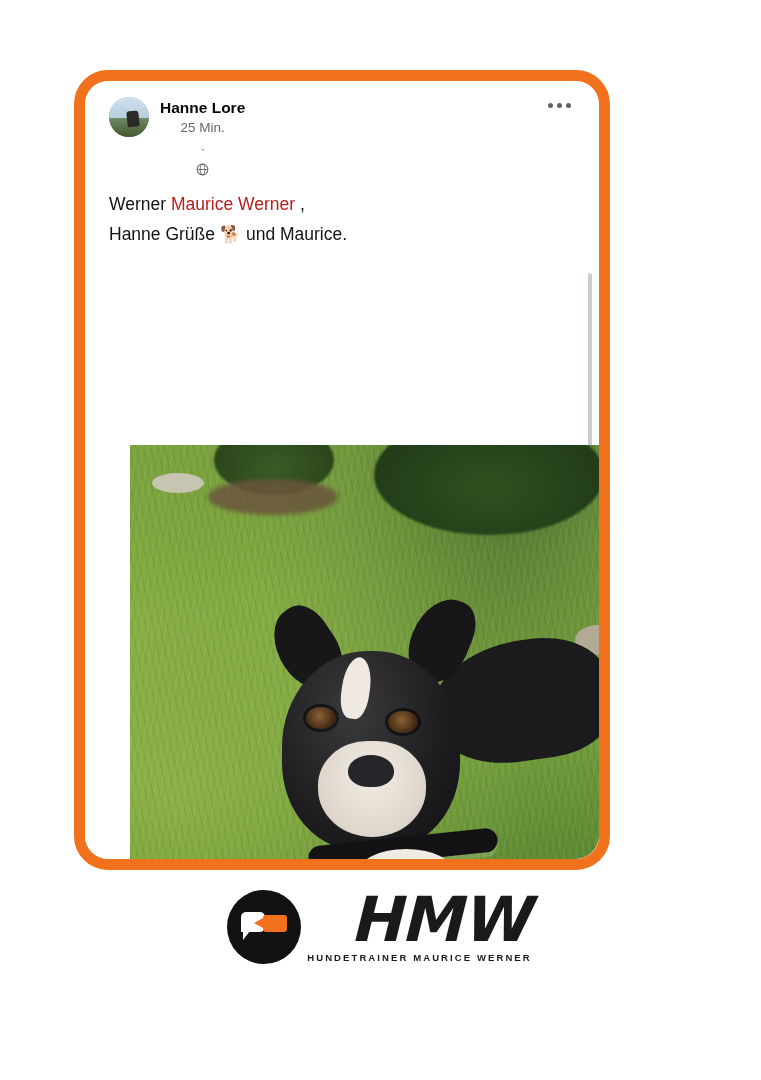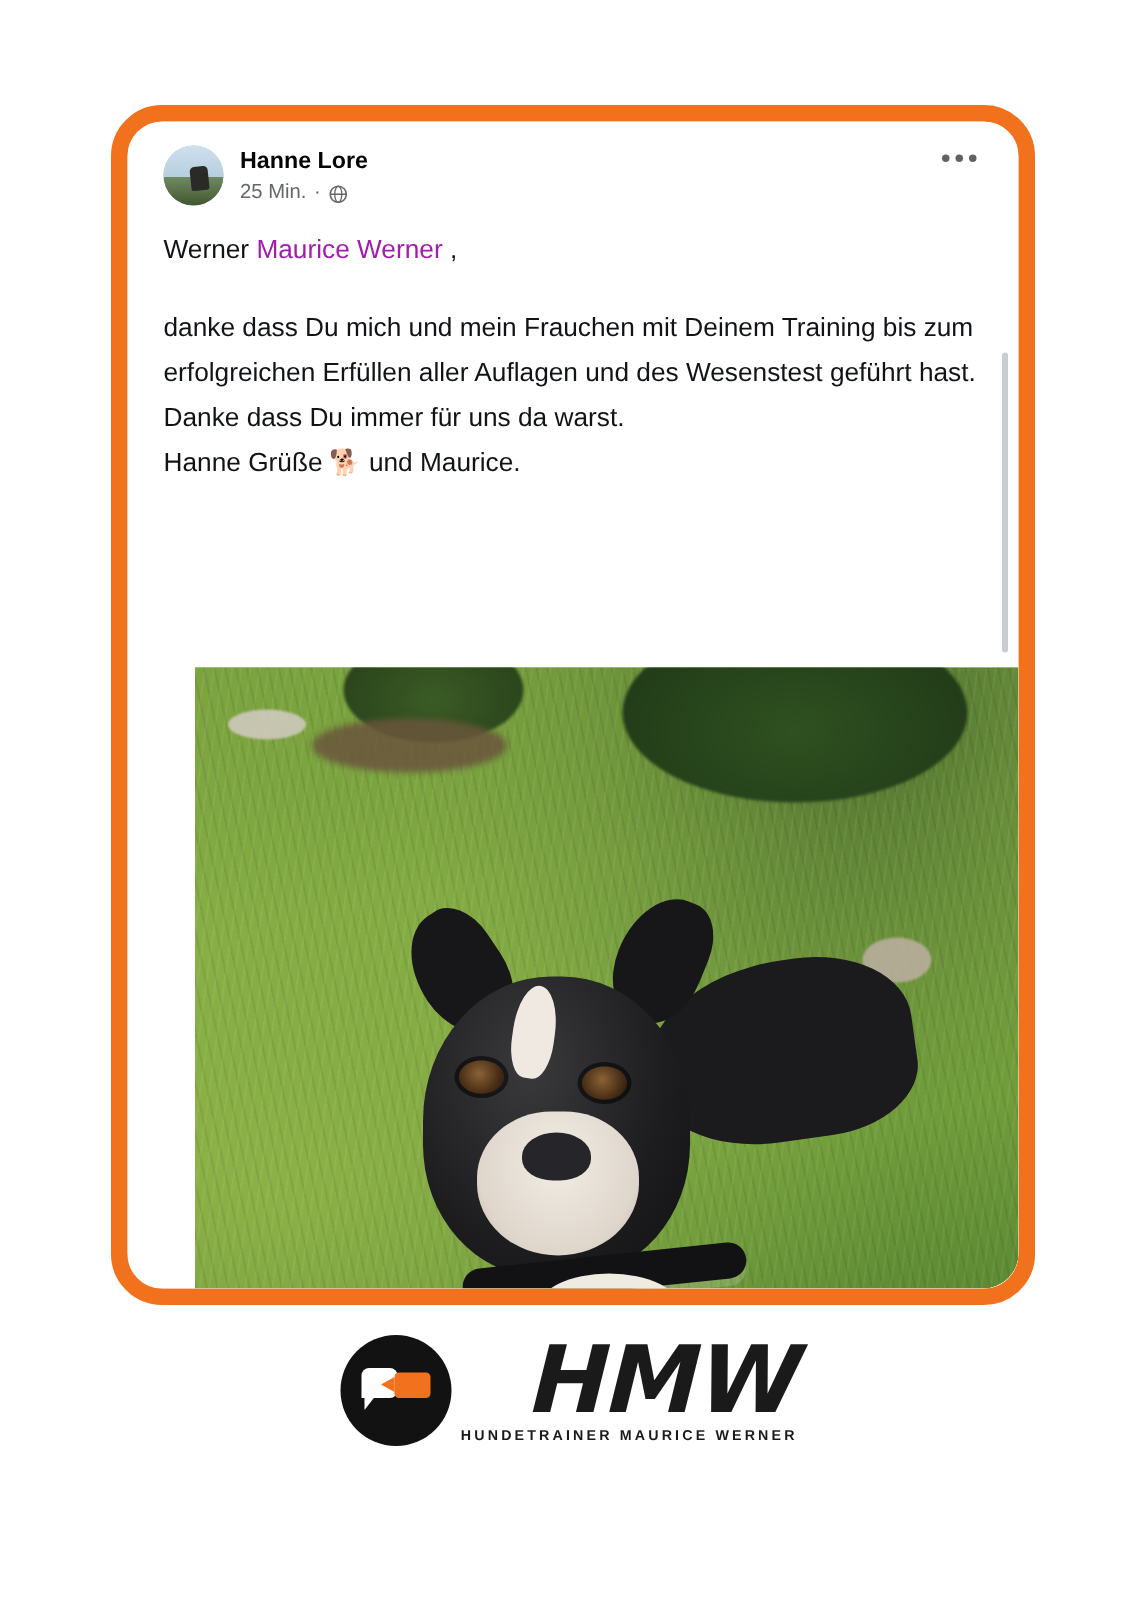--- a/index.html
+++ b/index.html
@@ -13,21 +13,21 @@
     font-family: "Liberation Sans", sans-serif;
     position: relative;
     overflow: hidden;
   }
 
   
   .card-frame {
     position: absolute;
     left: 74px;
     top: 70px;
-    width: 616px;
+    width: 536px;
     height: 800px;
     box-sizing: border-box;
     border: 11px solid #f2711c;
     border-radius: 34px;
     background: #ffffff;
     overflow: hidden;
   }
   .card-inner {
     position: absolute;
     left: 0; top: 0; right: 0; bottom: 0;
@@ -86,20 +86,21 @@
     line-height: 19px;
   }
   .meta-row {
     display: flex;
     align-items: center;
     gap: 5px;
     margin-top: 3px;
     color: #65676b;
     font-size: 13.5px;
     line-height: 16px;
+    flex-direction: column;
   }
   .globe-icon {
     width: 13px;
     height: 13px;
     display: inline-block;
     position: relative;
     top: 1px;
   }
   .menu-dots {
     position: absolute;
@@ -119,21 +120,21 @@
 
   
   .post-body {
     padding: 14px 24px 0 24px;
     color: #111316;
     font-size: 17.5px;
     line-height: 30px;
     position: relative;
   }
   .salutation .mention {
-    color: #a21caf;
+    color: #b91c1c;
   }
   .para {
     margin-top: 22px;
     white-space: pre-line;
   }
   .para.first {
     margin-top: 20px;
   }
   .emoji {
     font-size: 17px;
@@ -437,22 +438,20 @@
         <i></i>
         <i></i>
         <i></i>
       </div>
     </div>
 
     <div class="post-body">
       <div class="salutation">
         <span>Werner </span><span class="mention">Maurice Werner</span><span> ,</span>
       </div>
-      <div class="para">danke dass Du mich und mein Frauchen mit Deinem Training bis zum erfolgreichen Erfüllen aller Auflagen und des Wesenstest geführt hast.
-Danke dass Du immer für uns da warst.</div>
       <div><span>Hanne Grüße </span><span class="emoji">🐕</span><span> und Maurice.</span></div>
       <div class="scroll-rail"></div>
     </div>
 
     <div class="post-photo">
       <div class="grass"></div>
       <div class="bush"></div>
       <div class="bush2"></div>
       <div class="soil"></div>
       <div class="stone"></div>

